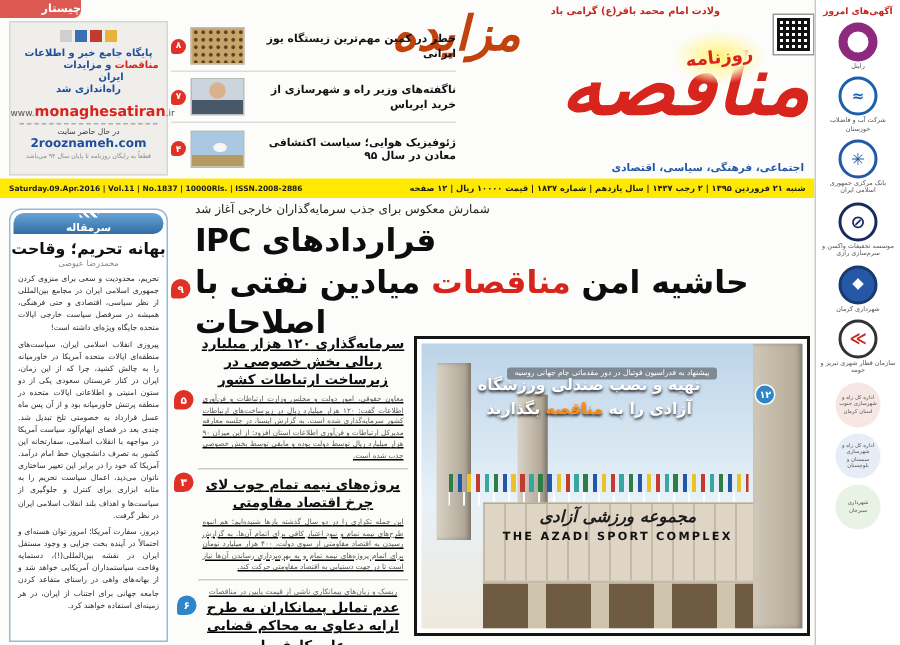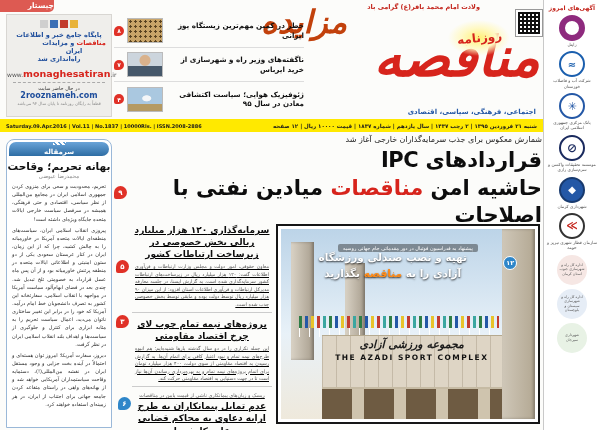--- a/index.html
+++ b/index.html
@@ -58,21 +58,21 @@
   .teaser { height:34px; display:flex; align-items:center; gap:3px; direction:ltr; border-bottom:1px solid #ddd; }
   .teaser:last-child { border-bottom:none; }
   .t-badge { flex:0 0 10px; width:10px; height:10px; border-radius:50% 50% 50% 2px; background:#e03127; color:#fff; font-size:6px; font-weight:bold; display:flex; align-items:center; justify-content:center; }
   .thumb { flex:0 0 36px; width:36px; height:25px; border:1px solid #bbb; }
   .th-minister { background:radial-gradient(circle at 50% 32%,#d9b28c 0 5px,transparent 6px),linear-gradient(180deg,#ccd5dd 0 58%,#46586a 58%); }
   .th-cheetah  { background-color:#c9a468; background-image:radial-gradient(#59421f 1px,transparent 1.4px); background-size:5px 5px; }
   .th-heli     { background:radial-gradient(ellipse at 55% 45%,#f4f6f8 0 4px,transparent 5px),linear-gradient(180deg,#aac8e0 0 68%,#b59a62 68%); }
   .t-title { flex:1; direction:rtl; text-align:right; font-size:7.2px; font-weight:bold; color:#111; line-height:1.3; }
 
   
-  .lead { position:absolute; top:135px; left:130px; width:412px; text-align:right; }
+  .lead { position:absolute; top:135px; left:130px; width:412px; text-align:left; }
   .lead-kicker { font-size:8px; color:#222; margin-bottom:3px; }
   .lead-title { font-size:21px; font-weight:900; color:#0d0d0d; line-height:1.32; letter-spacing:-0.5px; }
   .lead-title .red { color:#d7241c; }
   .pbadge { position:absolute; width:13px; height:13px; border-radius:50% 50% 50% 2px; background:#e03127; color:#fff; font-size:7px; font-weight:bold; display:flex; align-items:center; justify-content:center; }
   .pbadge.blue { background:#2e86c9; }
 
   
   .editorial { position:absolute; top:139px; left:6px; width:106px; height:289px; border:1px solid #9ab8d8; border-radius:8px 8px 0 0; background:#fff; overflow:hidden; }
   .ed-head { height:14px; margin:2px 2px 0; background:linear-gradient(180deg,#6aa4d8,#2e6da4); border-radius:7px 7px 7px 0; display:flex; align-items:center; padding:0 3px; gap:3px;flex-direction:column; }
   .ed-stripes { width:13px; height:9px; background:repeating-linear-gradient(45deg,#fff 0 1.5px,transparent 1.5px 3.5px); }

